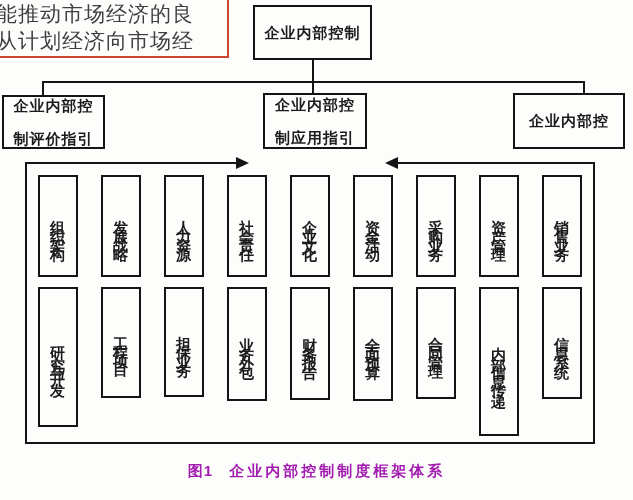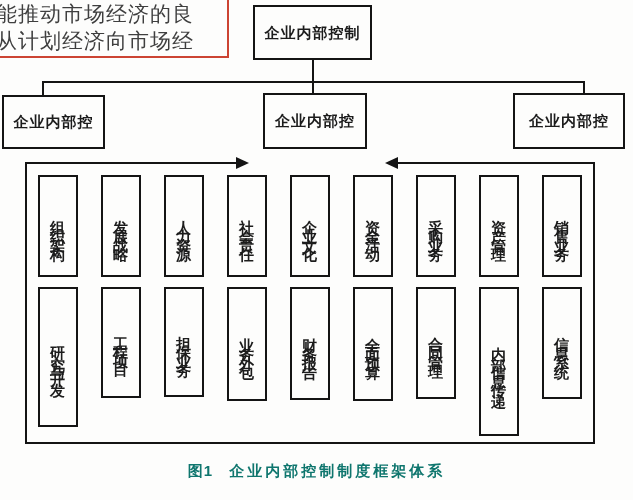--- a/index.html
+++ b/index.html
@@ -41,21 +41,21 @@
     writing-mode:vertical-rl;text-orientation:upright;
     font-size:15px;font-weight:600;letter-spacing:9px;line-height:1;
     white-space:nowrap;
   }
   .arrowline{position:absolute;height:2px;background:#141414;top:162px;}
   .ah{position:absolute;width:0;height:0;top:157px;}
   .ah.right{border-top:6px solid transparent;border-bottom:6px solid transparent;border-left:13px solid #141414;}
   .ah.left{border-top:6px solid transparent;border-bottom:6px solid transparent;border-right:13px solid #141414;}
   .caption{
     position:absolute;left:0;right:0;top:462px;text-align:center;
-    font-size:15px;font-weight:bold;color:#0f766e;
+    font-size:15px;font-weight:bold;color:#a21caf;
   }
   .caption .cap-label{letter-spacing:1px;margin-right:16px;}
   .caption .cap-text{letter-spacing:3px;}
 </style>
 </head>
 <body>
 
 <div class="overlay">
   <div class="oln">能推动市场经济的良</div>
   <div class="oln">从计划经济向市场经</div>
@@ -66,23 +66,25 @@
 </div>
 
 <div class="line" style="left:312px;top:59px;width:2px;height:24px;"></div>
 <div class="line" style="left:42px;top:81px;width:543px;height:2px;"></div>
 <div class="line" style="left:42px;top:81px;width:2px;height:15px;"></div>
 <div class="line" style="left:312px;top:81px;width:2px;height:13px;"></div>
 <div class="line" style="left:583px;top:81px;width:2px;height:13px;"></div>
 
 <div class="box" style="left:2px;top:95px;width:103px;height:54px;">
   <div class="ln">企业内部控</div>
+  <div class="ln">制评价指引</div>
 </div>
 <div class="box" style="left:263px;top:93px;width:104px;height:56px;">
   <div class="ln">企业内部控</div>
+  <div class="ln">制应用指引</div>
 </div>
 <div class="box" style="left:513px;top:93px;width:112px;height:56px;">
   <div class="ln">企业内部控</div>
 </div>
 
 <div class="arrowline" style="left:25px;width:211px;"></div>
 <div class="ah right" style="left:236px;"></div>
 <div class="arrowline" style="left:398px;width:195px;"></div>
 <div class="ah left" style="left:385px;"></div>
 

